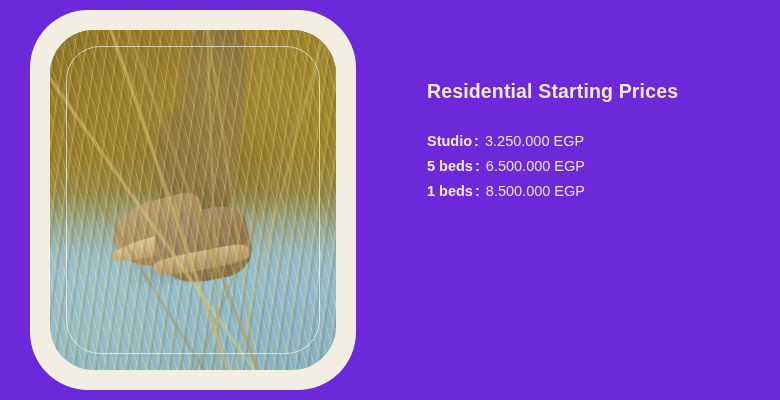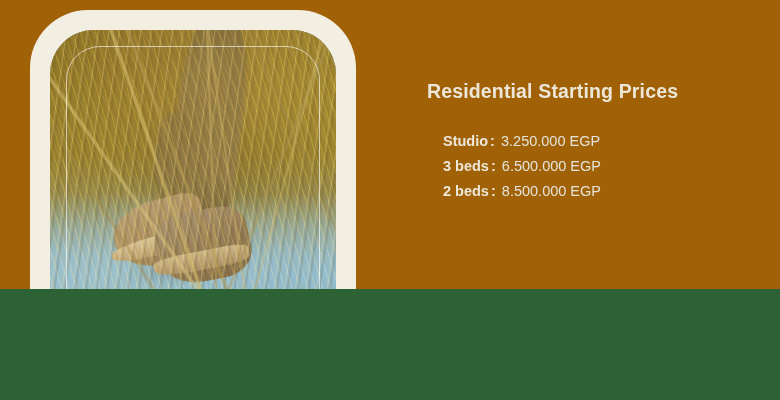--- a/index.html
+++ b/index.html
@@ -10,22 +10,22 @@
     width: 780px;
     height: 400px;
     overflow: hidden;
     background: #2d6234;
     font-family: "Liberation Sans", sans-serif;
   }
 
   .slide {
     position: relative;
     width: 780px;
-    height: 289px;
-    background: #a16207;
+    height: 400px;
+    background: #6d28d9;
     overflow: hidden;
   }
 
   
   .photo-card {
     position: absolute;
     left: 30px;
     top: 10px;
     width: 326px;
     height: 380px;
@@ -243,21 +243,21 @@
     margin: 0 0 26px 0;
     font-size: 19.5px;
     font-weight: 700;
     letter-spacing: 0.15px;
     color: #ece7d9;
     white-space: nowrap;
   }
 
   .price-list {
     list-style: none;
-    margin: 16px;
+    margin: 0;
     padding: 0;
   }
 
   .price-row {
     font-size: 14.5px;
     line-height: 25px;
     white-space: nowrap;
   }
 
   .price-label {
@@ -305,23 +305,23 @@
 
   <div class="info-panel">
     <h1 class="panel-title">Residential Starting Prices</h1>
 
     <ul class="price-list">
       <li class="price-row">
         <span class="price-label">Studio</span><span class="price-sep">:</span>
         <span class="price-value">3.250.000 EGP</span>
       </li>
       <li class="price-row">
-        <span class="price-label">3 beds</span><span class="price-sep">:</span>
+        <span class="price-label">5 beds</span><span class="price-sep">:</span>
         <span class="price-value">6.500.000 EGP</span>
       </li>
       <li class="price-row">
-        <span class="price-label">2 beds</span><span class="price-sep">:</span>
+        <span class="price-label">1 beds</span><span class="price-sep">:</span>
         <span class="price-value">8.500.000 EGP</span>
       </li>
     </ul>
   </div>
 
 </div>
 
 </body></html>

